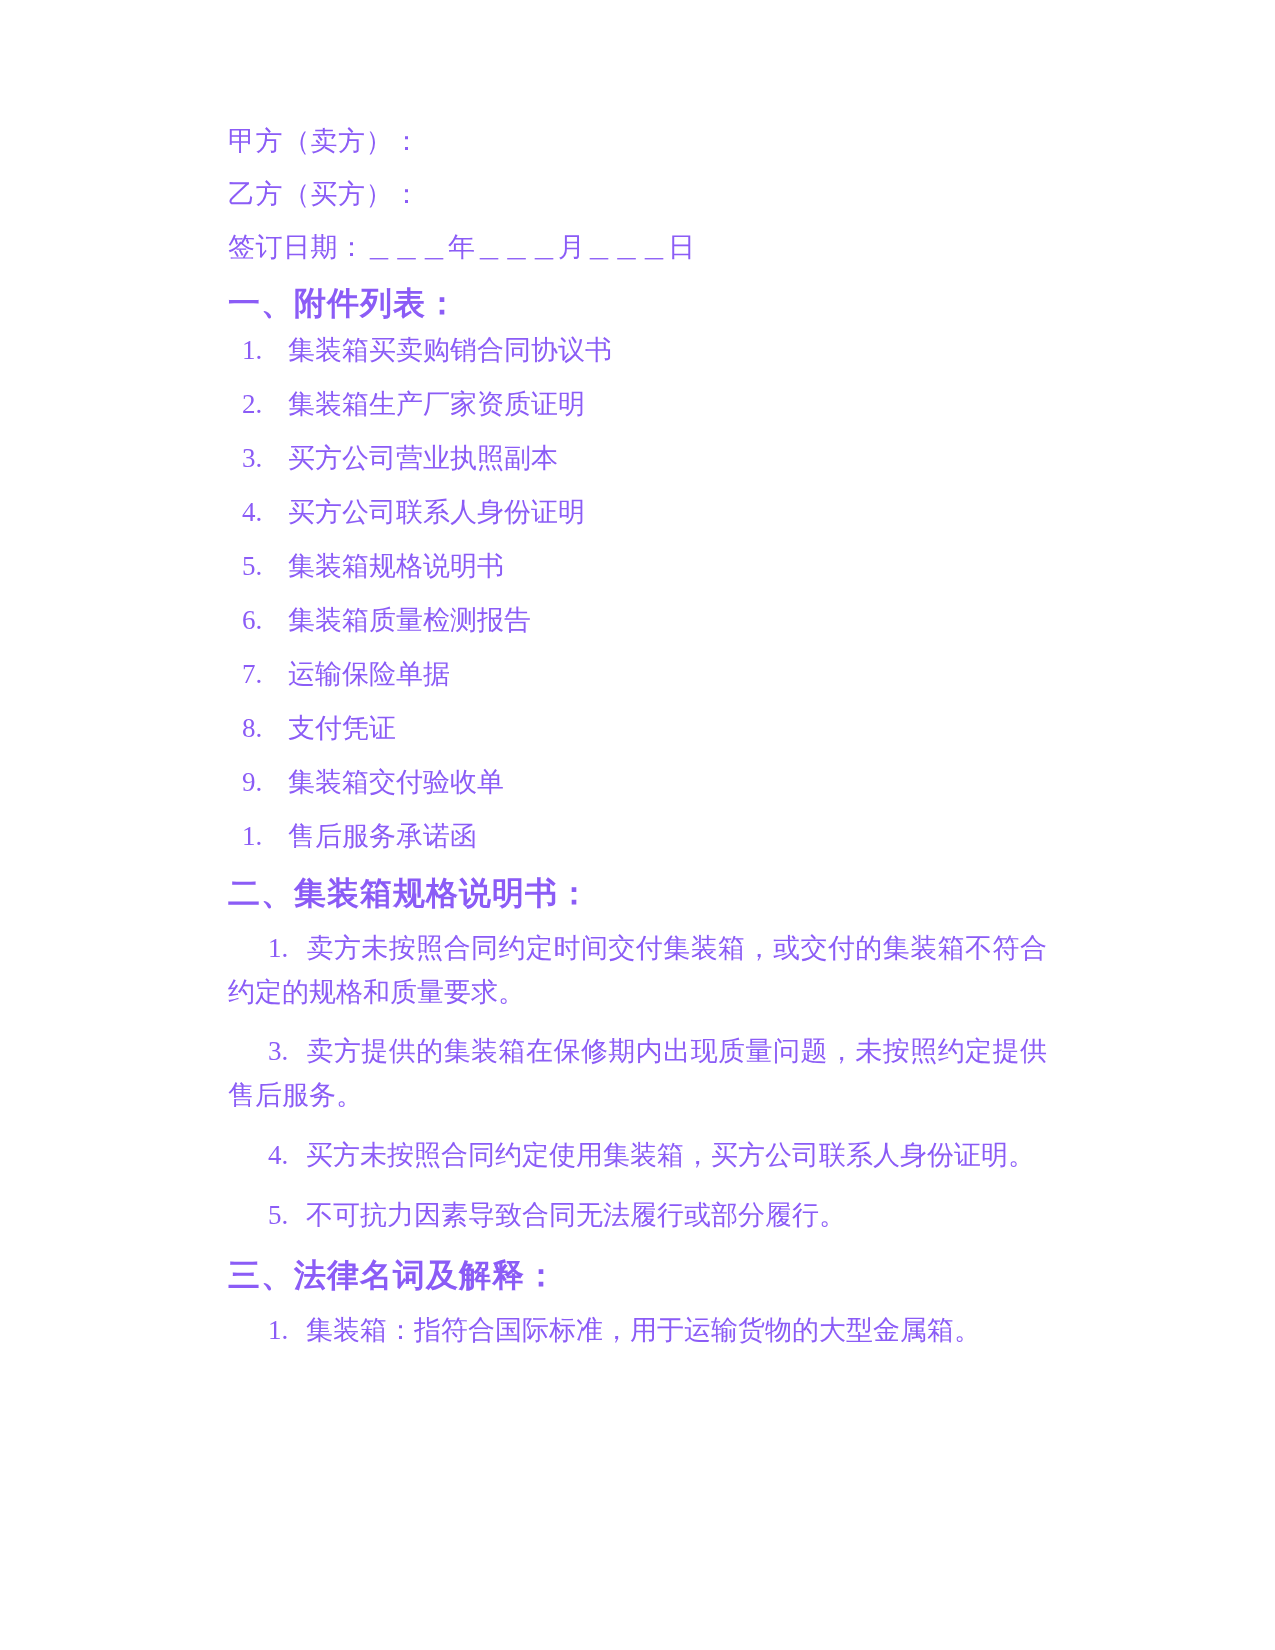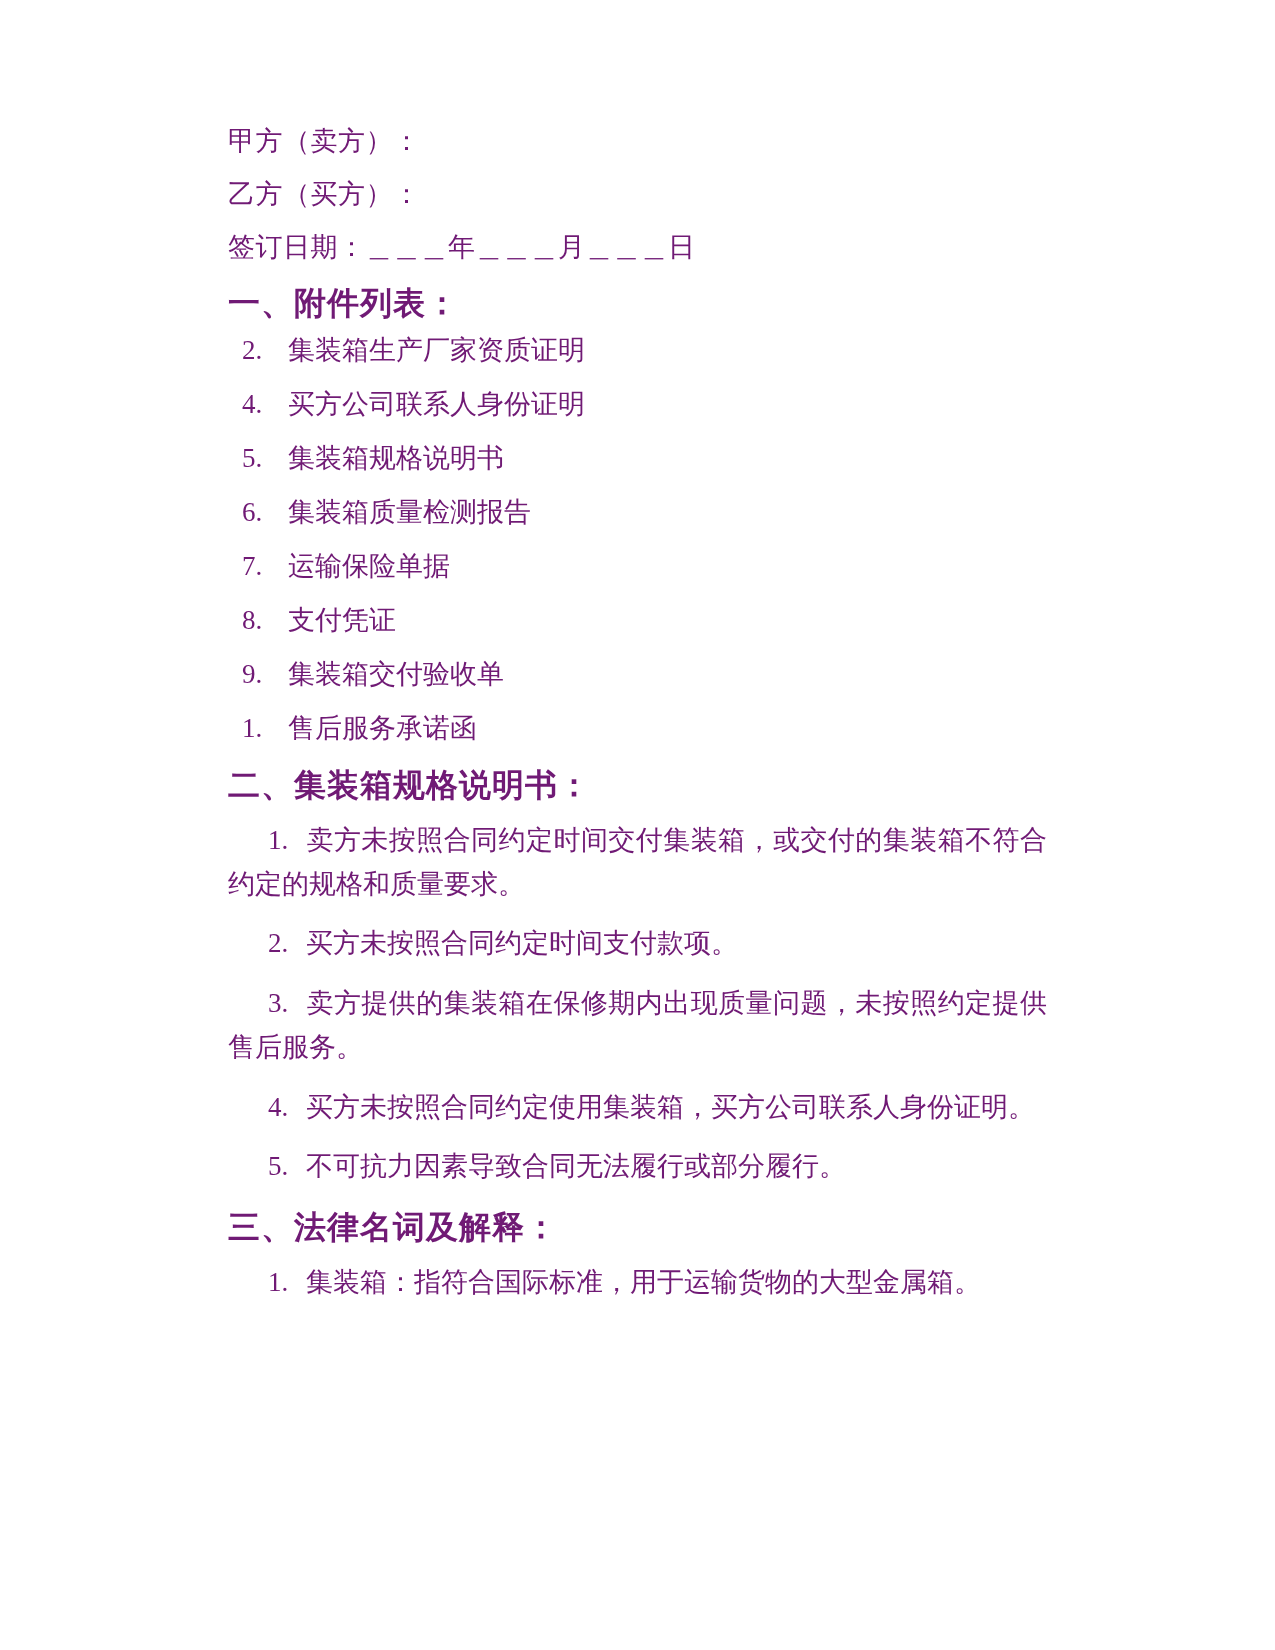--- a/index.html
+++ b/index.html
@@ -8,21 +8,21 @@
     background: #ffffff;
   }
   .page {
     width: 1275px;
     height: 1650px;
     background: #ffffff;
     position: relative;
     box-sizing: border-box;
     padding: 128px 228px 0 228px;
     font-family: "Liberation Serif", "DejaVu Serif", serif;
-    color: #701a75;
+    color: #8b5cf6;
   }
   .doc-body {
     font-size: 27px;
     line-height: 1.0;
   }
   .party-line {
     font-size: 27px;
     margin: 0 0 26px 0;
     letter-spacing: 0.5px;
   }
@@ -79,34 +79,35 @@
 
 <div class="page">
   <div class="doc-body">
 
     <div class="party-line">甲方（卖方）：</div>
     <div class="party-line">乙方（买方）：</div>
     <div class="party-line">签订日期：＿＿＿年＿＿＿月＿＿＿日</div>
 
     <div class="section-heading">一、附件列表：</div>
     <ul class="ol-list attach-list">
+      <li><span class="num">1.</span><span>集装箱买卖购销合同协议书</span></li>
       <li><span class="num">2.</span><span>集装箱生产厂家资质证明</span></li>
+      <li><span class="num">3.</span><span>买方公司营业执照副本</span></li>
       <li><span class="num">4.</span><span>买方公司联系人身份证明</span></li>
       <li><span class="num">5.</span><span>集装箱规格说明书</span></li>
       <li><span class="num">6.</span><span>集装箱质量检测报告</span></li>
       <li><span class="num">7.</span><span>运输保险单据</span></li>
       <li><span class="num">8.</span><span>支付凭证</span></li>
       <li><span class="num">9.</span><span>集装箱交付验收单</span></li>
       <li><span class="num">1.</span><span>售后服务承诺函</span></li>
     </ul>
 
     <div class="section-heading">二、集装箱规格说明书：</div>
     <ul class="para-list terms-list">
       <li><span class="indent"></span><span class="num">1.</span><span>卖方未按照合同约定时间交付集装箱，或交付的集装箱不符合约定的规格和质量要求。</span></li>
-      <li><span class="indent"></span><span class="num">2.</span><span>买方未按照合同约定时间支付款项。</span></li>
       <li><span class="indent"></span><span class="num">3.</span><span>卖方提供的集装箱在保修期内出现质量问题，未按照约定提供售后服务。</span></li>
       <li><span class="indent"></span><span class="num">4.</span><span>买方未按照合同约定使用集装箱，买方公司联系人身份证明。</span></li>
       <li><span class="indent"></span><span class="num">5.</span><span>不可抗力因素导致合同无法履行或部分履行。</span></li>
     </ul>
 
     <div class="section-heading">三、法律名词及解释：</div>
     <ul class="para-list terms-list">
       <li><span class="indent"></span><span class="num">1.</span><span>集装箱：指符合国际标准，用于运输货物的大型金属箱。</span></li>
     </ul>
 

